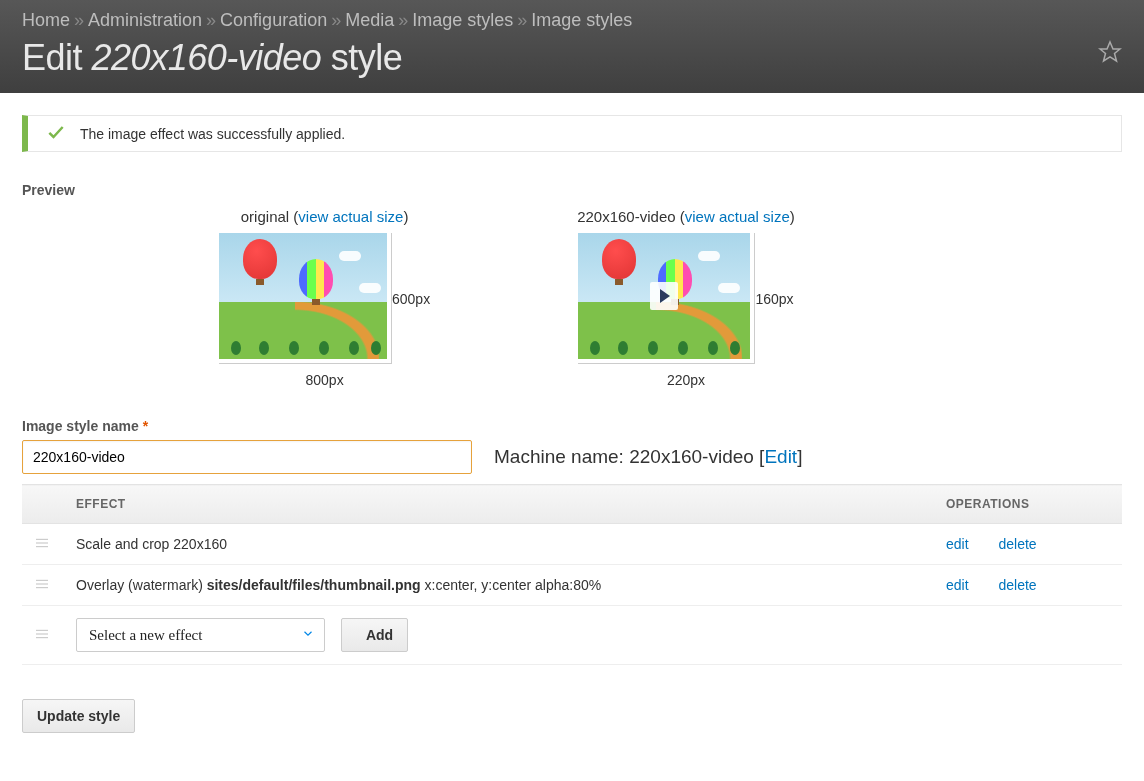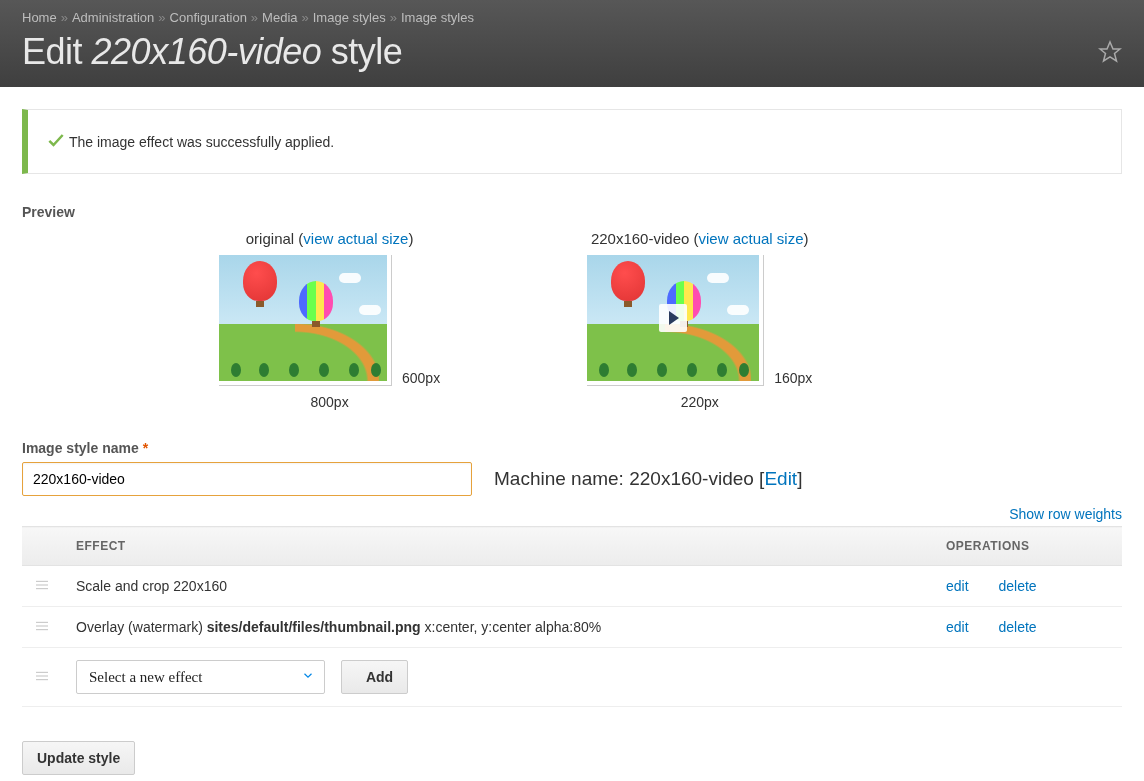--- a/index.html
+++ b/index.html
@@ -1,41 +1,41 @@
 <!DOCTYPE html>
 <html><head>
 <meta charset="utf-8">
 <style>
   * { box-sizing: border-box; margin: 0; padding: 0; }
   body { font-family: "Helvetica Neue", Arial, sans-serif; font-size: 14px; color: #333; background: #fff; }
   a { color: #0074bd; text-decoration: none; cursor: pointer; }
 
   .header-bar { background: #4b4b4b; background: linear-gradient(#575757, #3f3f3f); color: #ccc; padding: 0 22px 14px 22px; position: relative; }
-  .breadcrumb { font-size: 13px; color: #aaa; padding-top: 10px; }
+  .breadcrumb { font-size: 18px; color: #aaa; padding-top: 10px; }
   .breadcrumb a { color: #bdbdbd; }
   .breadcrumb .sep { color: #888; padding: 0 4px; }
 
   .page-title { font-size: 36px; font-weight: 300; color: #e8e8e8; letter-spacing: -0.5px; margin-top: 6px; }
   .page-title .italic { font-style: italic; }
 
   .star-icon { position: absolute; right: 22px; top: 40px; width: 24px; height: 24px; }
   .star-icon svg { fill: none; stroke: #aaa; stroke-width: 1.5; }
 
   .content { padding: 22px; }
 
-  .msg-success { border-left: 6px solid #7db84c; background: #fff; border: 1px solid #e6e6e6; border-left: 6px solid #7db84c; padding: 20px 18px; display: flex; align-items: center; gap: 3px; margin-bottom: 30px; }
+  .msg-success { border-left: 6px solid #7db84c; background: #fff; border: 1px solid #e6e6e6; border-left: 6px solid #7db84c; padding: 6px 18px; display: flex; align-items: center; gap: 14px; margin-bottom: 30px; }
   .msg-success .check svg { width: 20px; height: 20px; stroke: #7db84c; stroke-width: 3; fill: none; }
   .msg-success .msg-text { color: #333; }
 
   .section-label { font-weight: 600; color: #555; margin-bottom: 10px; }
 
   .previews { display: flex; gap: 120px; margin-bottom: 30px; }
   .pv { display: flex; flex-direction: column; align-items: center; padding-left: 27px; }
   .pv-title { margin-bottom: 8px; color: #333; font-size: 15px; }
-  .pv-row { display: flex; align-items: flex-end; gap: 10px; }
+  .pv-row { display: flex; align-items: center; }
   .pv-imgwrap { border-right: 1px solid #ccc; border-bottom: 1px solid #ccc; padding-right: 4px; padding-bottom: 4px; position: relative; }
   .pv-img { width: 168px; height: 126px; position: relative; overflow: hidden; }
   .sky { position: absolute; inset: 0; background: linear-gradient(#a9d6ea 0%, #cde9f6 60%); }
   .ground { position: absolute; left:0; right:0; bottom:0; height:45%; background:#7ec14a; }
   .road { position:absolute; bottom:0; left:45%; width:50%; height:45%; background: radial-gradient(ellipse at 0% 100%, transparent 60%, #e29a3a 62%, #e29a3a 70%, transparent 72%); }
   .balloon { position:absolute; width:34px; height:40px; border-radius: 50% 50% 45% 45%; }
   .b1 { top:6px; left:24px; background: radial-gradient(circle at 40% 30%, #ff4d4d, #e03434); }
   .b2 { top:26px; left:80px; background: linear-gradient(90deg,#4d6bff 25%,#6bff4d 25% 50%,#ffe84d 50% 75%,#ff4db0 75%); }
   .basket { position:absolute; width:8px; height:6px; background:#8a5a2b; }
   .bk1 { top:46px; left:37px; }
@@ -174,21 +174,20 @@
   </div>
   <div class="field-row">
     <input type="text" class="text" value="220x160-video" style="">
     <span class="machine-name">
       <span>Machine name:</span>
       <span>220x160-video</span>
       [<a>Edit</a>]
     </span>
   </div>
 
-  <div class="show-weights"><a>Show row weights</a></div>
 
   <table class="effects">
     <thead>
       <tr>
         <th style="width:24px;"></th>
         <th>Effect</th>
         <th style="width:190px;">Operations</th>
       </tr>
     </thead>
     <tbody>

